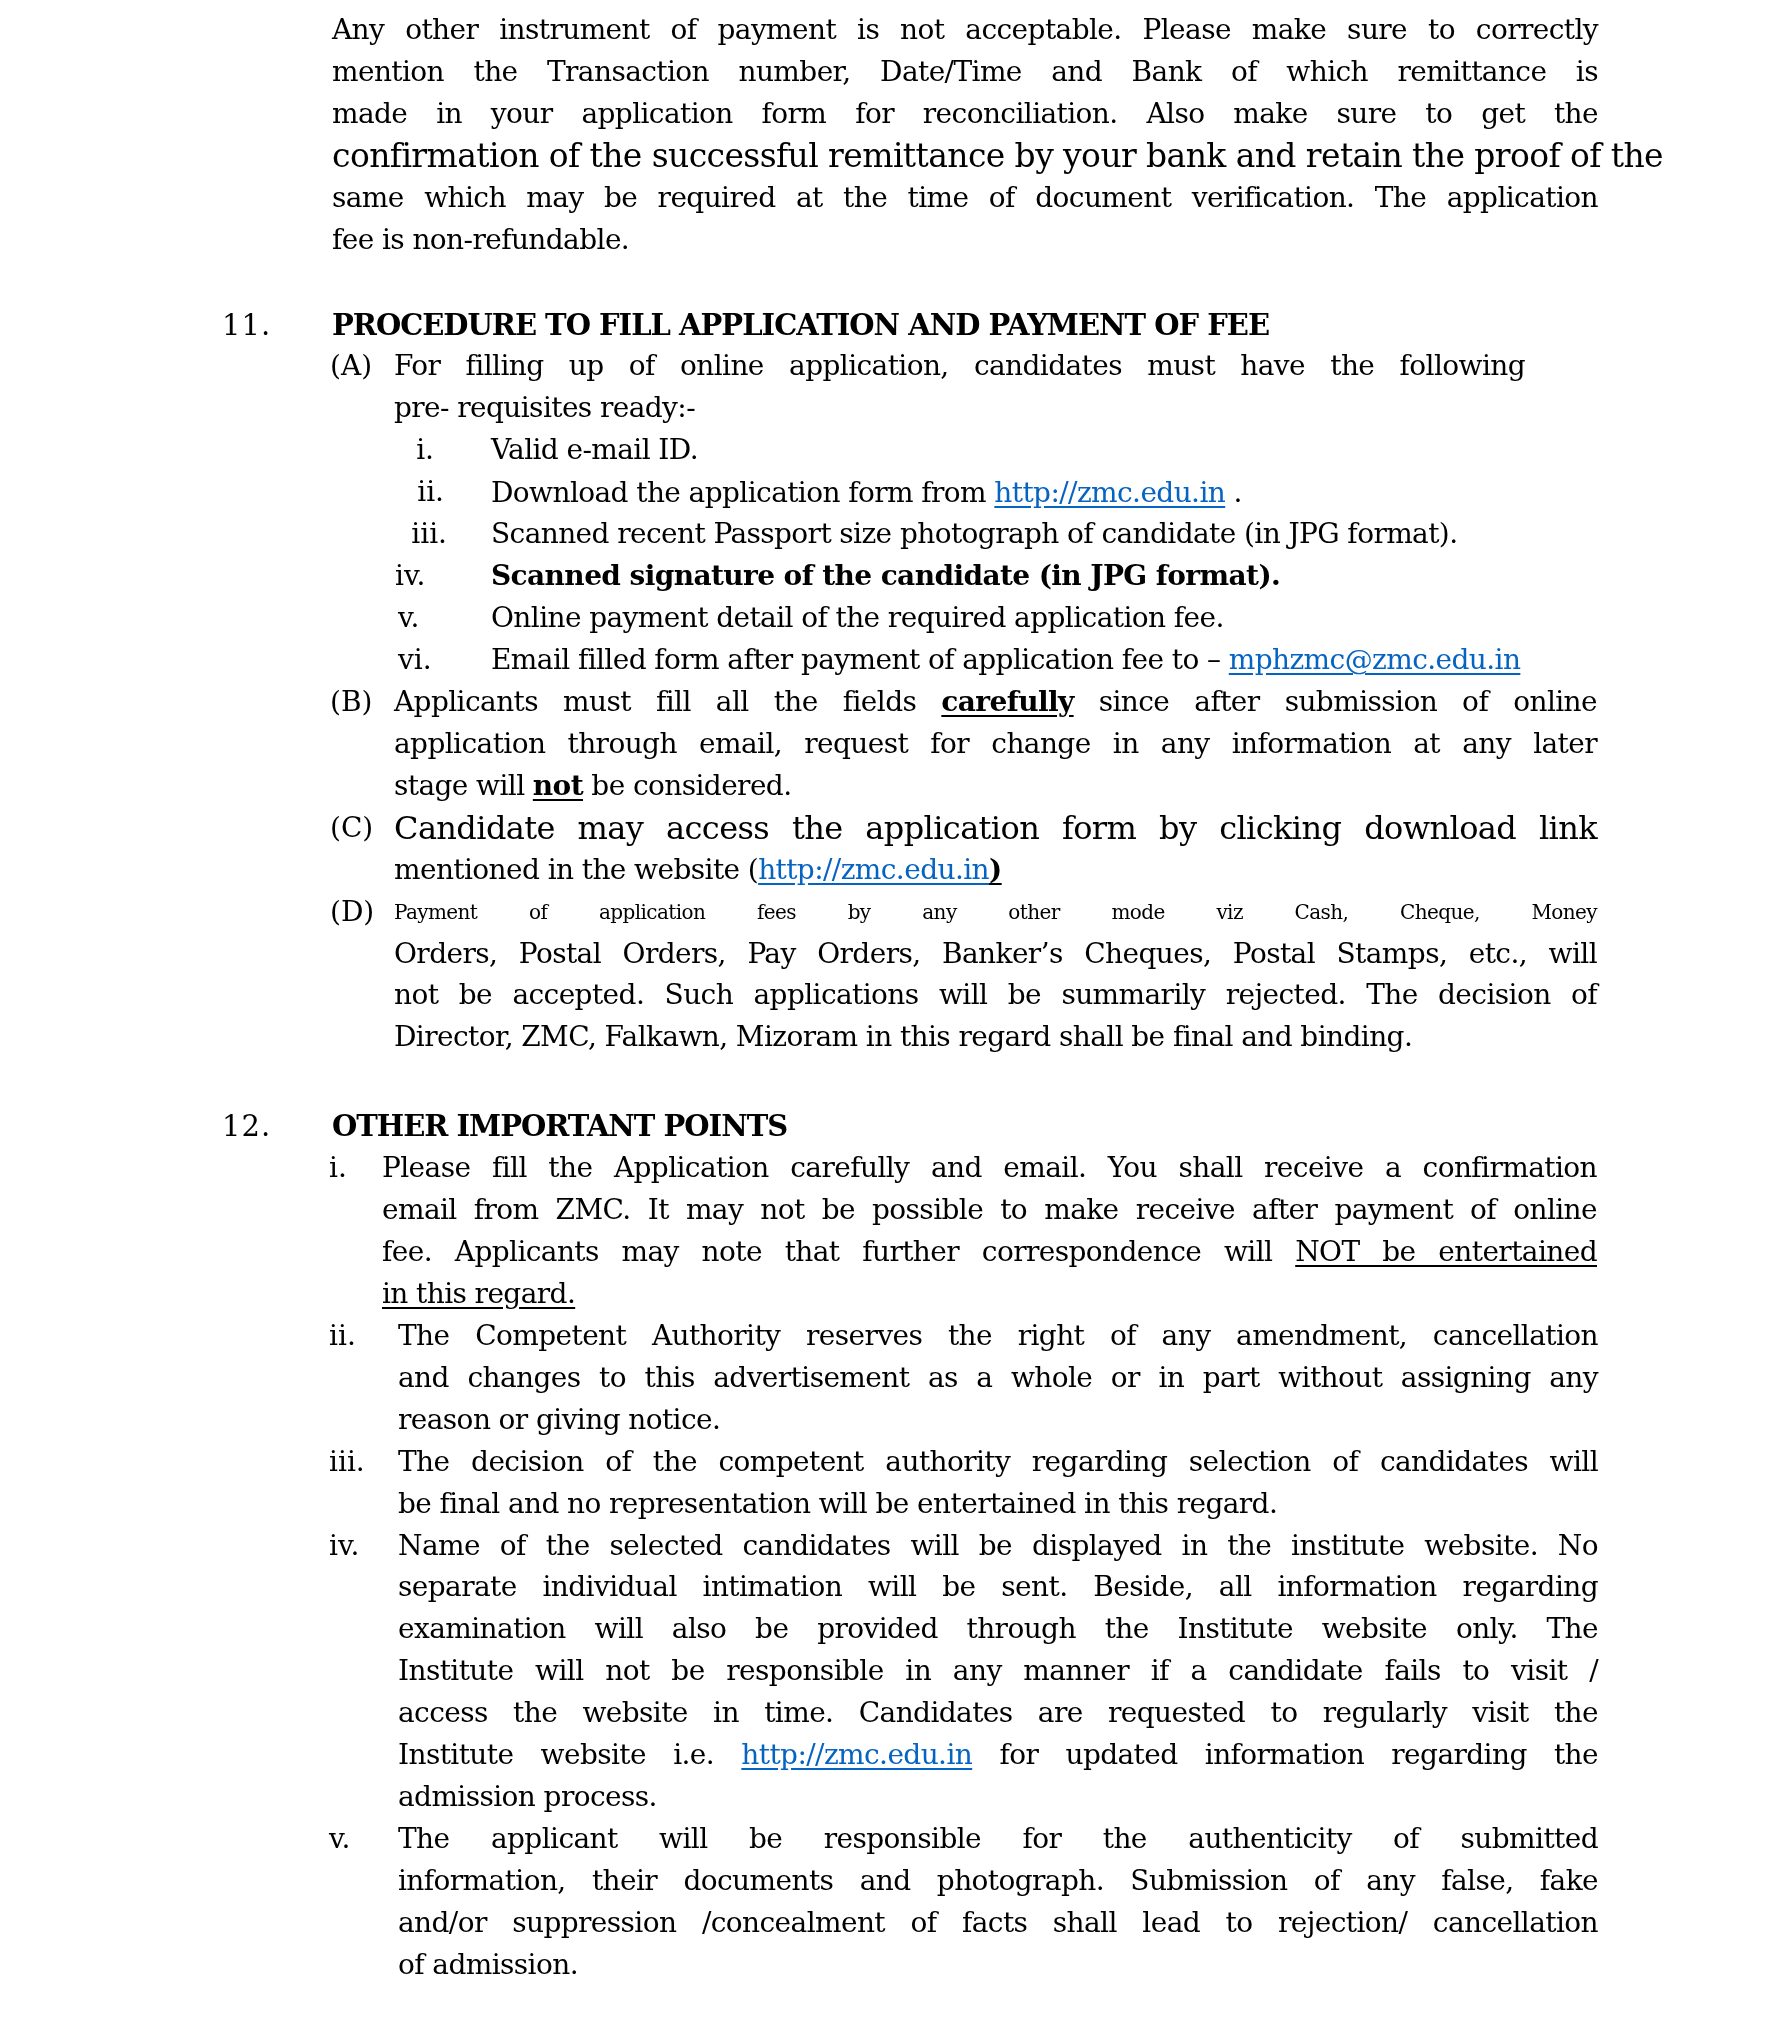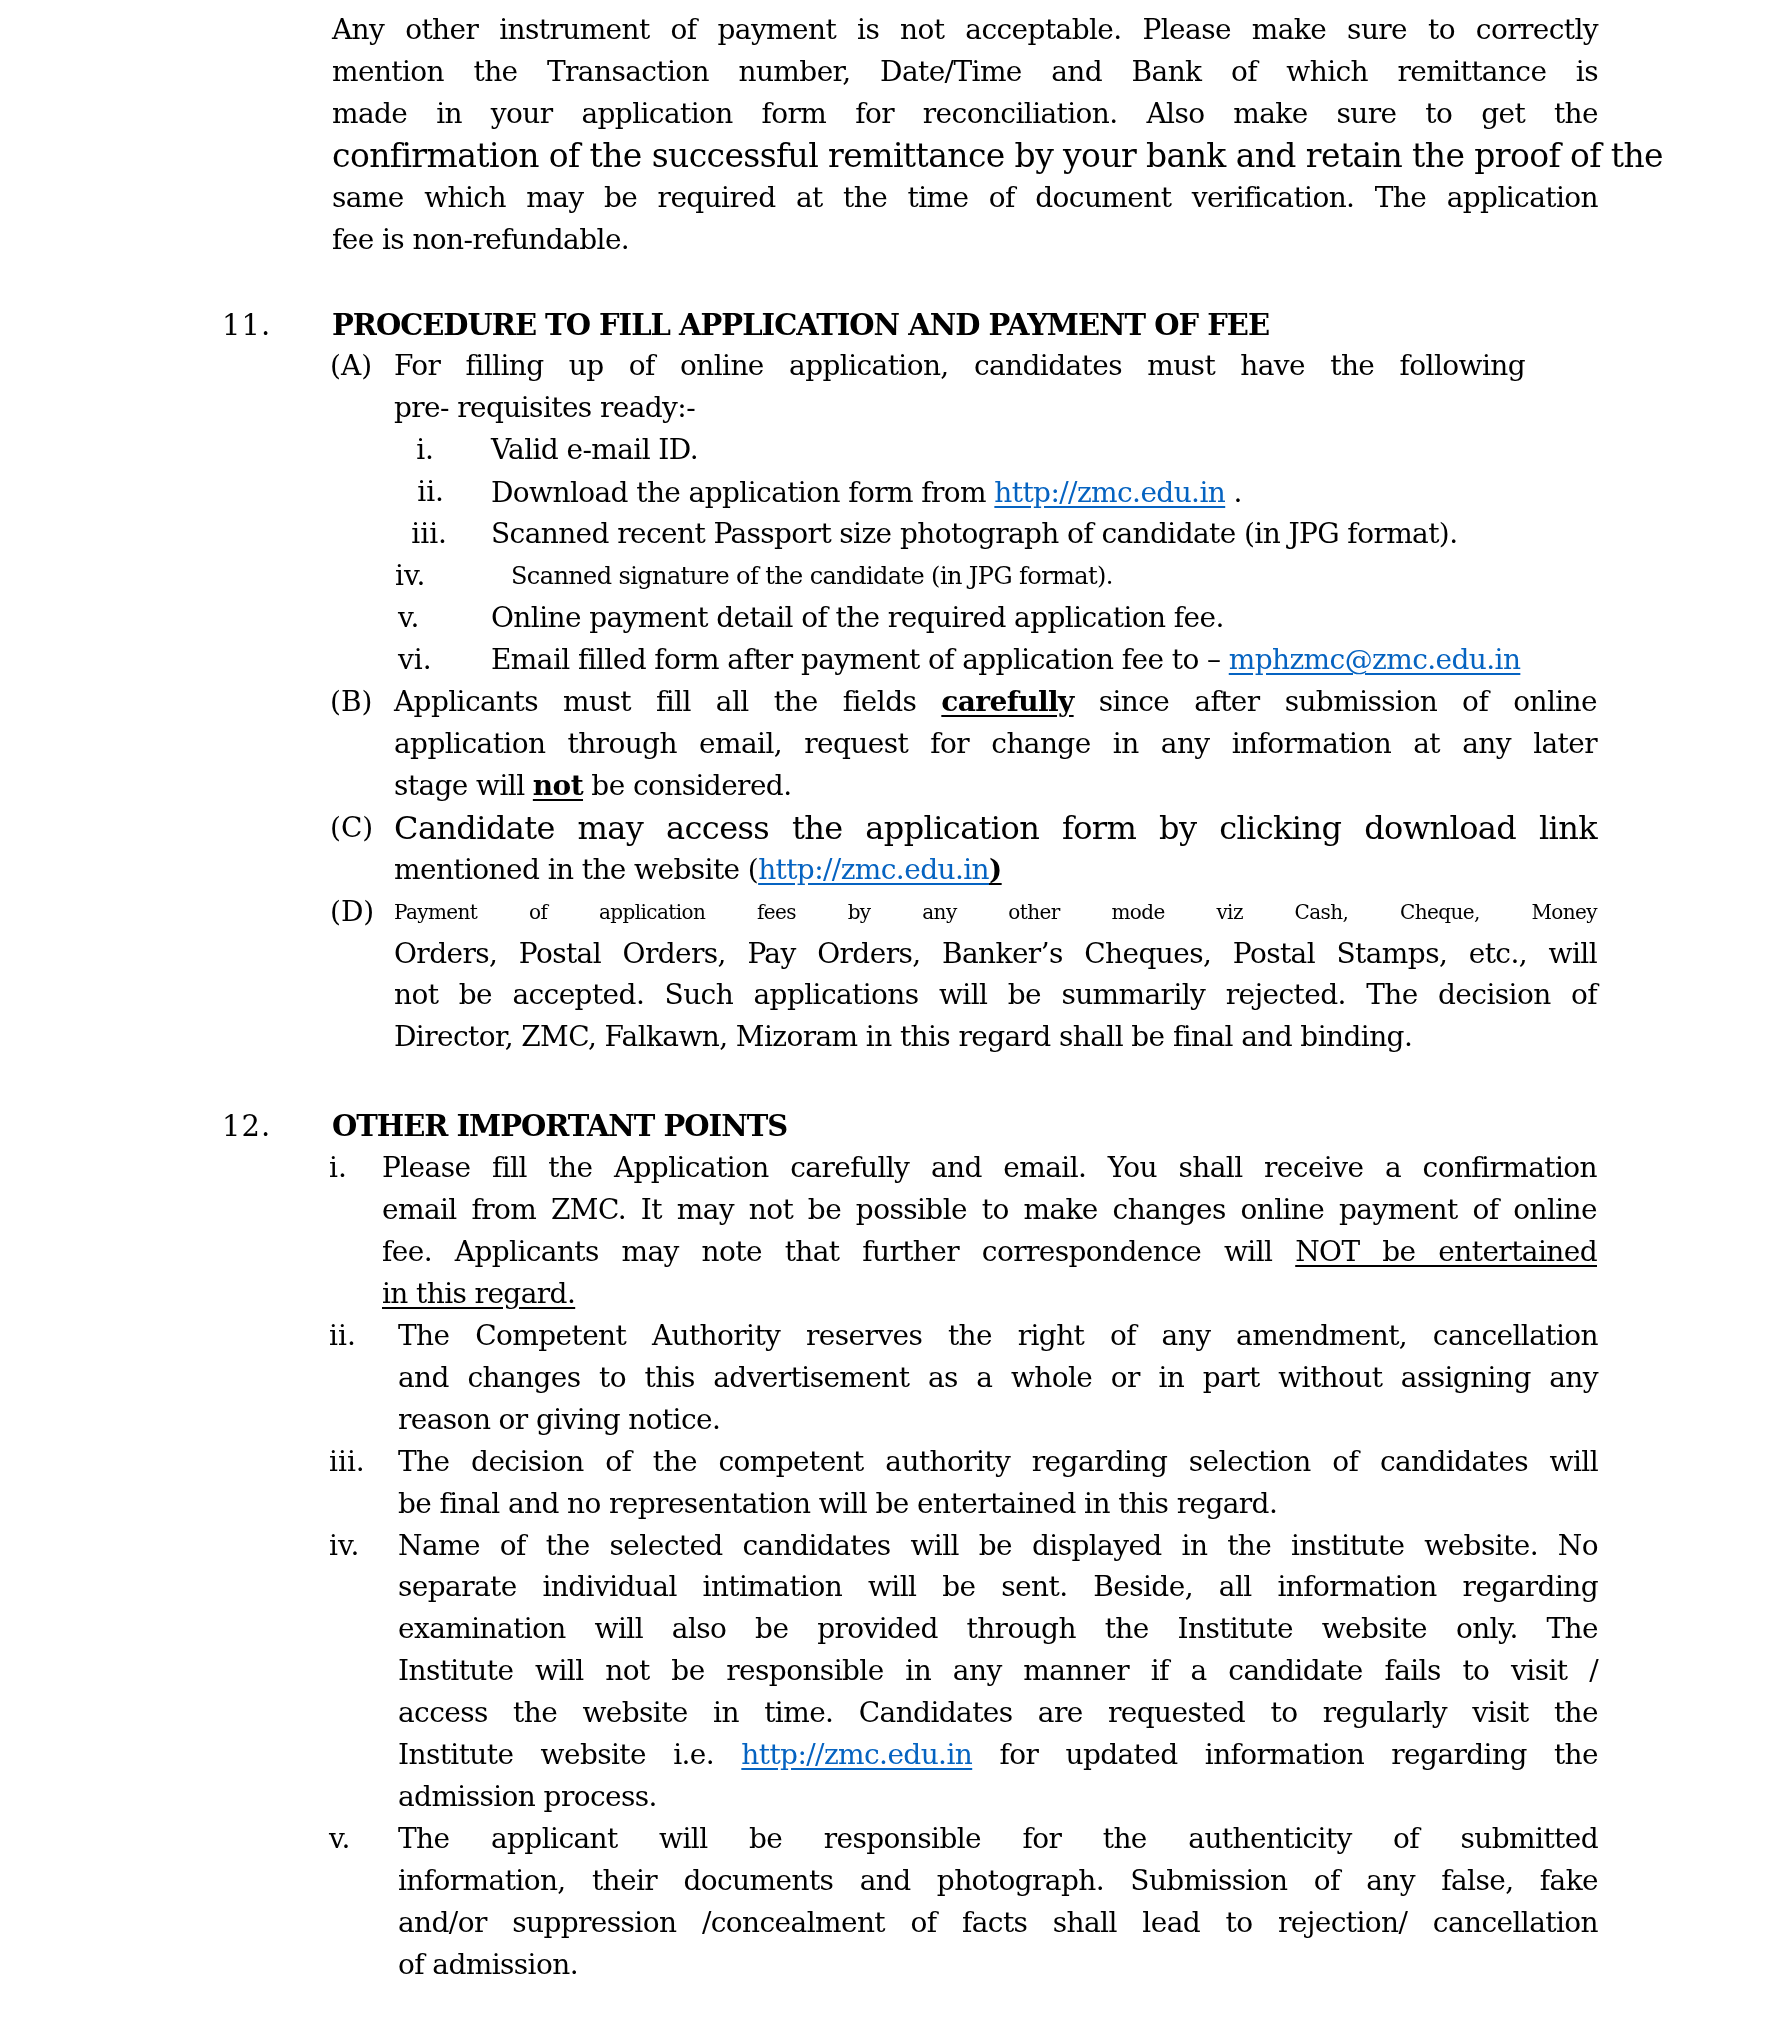--- a/index.html
+++ b/index.html
@@ -44,21 +44,21 @@
       <div class="num right" style="left:371px;top:421px;width:63px;">i.</div>
       <div class="line last" style="left: 491px; top: 421px; width: 1073px; font-size: 28px;">Valid e-mail ID.</div>
 
       <div class="num right" style="left:371px;top:463px;width:73px;">ii.</div>
       <div class="line last" style="left: 491px; top: 464px; width: 1073px; font-size: 28px;"><span>Download the application form from </span><a class="link" style="color: rgb(5, 99, 193);">http://zmc.edu.in</a><span> .</span></div>
 
       <div class="num right" style="left:371px;top:505px;width:76px;">iii.</div>
       <div class="line last" style="left: 491px; top: 505px; width: 1073px; font-size: 28px;">Scanned recent Passport size photograph of candidate (in JPG format).</div>
 
       <div class="num" style="left:395px;top:547px;">iv.</div>
-      <div class="line last" style="left: 511px; top: 547px; width: 1073px; font-size: 24px;">Scanned signature of the candidate (in JPG format).</div>
+      <div class="line last" style="left: 491px; top: 547px; width: 1073px; font-size: 28px; font-weight: bold;">Scanned signature of the candidate (in JPG format).</div>
 
       <div class="num" style="left:398px;top:589px;">v.</div>
       <div class="line last" style="left: 491px; top: 589px; width: 1073px; font-size: 28px;">Online payment detail of the required application fee.</div>
 
       <div class="num" style="left:398px;top:631px;">vi.</div>
       <div class="line last" style="left: 491px; top: 631px; width: 1122px; font-size: 28px;"><span>Email filled form after payment of application fee to – </span><a class="link" style="color: rgb(5, 99, 193);">mphzmc@zmc.edu.in</a></div>
     </div>
 
     <div>
       <div class="num" style="left:330px;top:673px;">(B)</div>
@@ -82,21 +82,21 @@
     </div>
   </div>
 
   <div>
     <div class="heading-num" style="left:222px;top:1097px;">12.</div>
     <div class="heading" style="left: 332px; top: 1097px; width: auto;">OTHER IMPORTANT POINTS</div>
 
     <div>
       <div class="num" style="left:329px;top:1139px;">i.</div>
       <div class="line" style="left: 382px; top: 1139px; width: 1215px; font-size: 28px;">Please fill the Application carefully and email. You shall receive a confirmation</div>
-      <div class="line" style="left: 382px; top: 1181px; width: 1215px; font-size: 28px;">email from ZMC. It may not be possible to make  changes online payment of online</div>
+      <div class="line" style="left: 382px; top: 1181px; width: 1215px; font-size: 28px;">email from ZMC. It may not be possible to make  receive after payment of online</div>
       <div class="line" style="left: 382px; top: 1223px; width: 1215px; font-size: 28px;"><span>fee. Applicants may note that further correspondence will </span><span class="u">NOT be entertained</span></div>
       <div class="line last" style="left: 382px; top: 1265px; width: 1215px; font-size: 28px;"><span class="u">in this regard.</span></div>
     </div>
 
     <div>
       <div class="num" style="left:329px;top:1307px;">ii.</div>
       <div class="line" style="left: 398px; top: 1307px; width: 1200px; font-size: 28px;">The Competent Authority reserves the right of any amendment, cancellation</div>
       <div class="line" style="left: 398px; top: 1349px; width: 1200px; font-size: 28px;">and changes to this advertisement as a whole or in part without assigning any</div>
       <div class="line last" style="left: 398px; top: 1391px; width: 1200px; font-size: 28px;">reason or giving notice.</div>
     </div>

